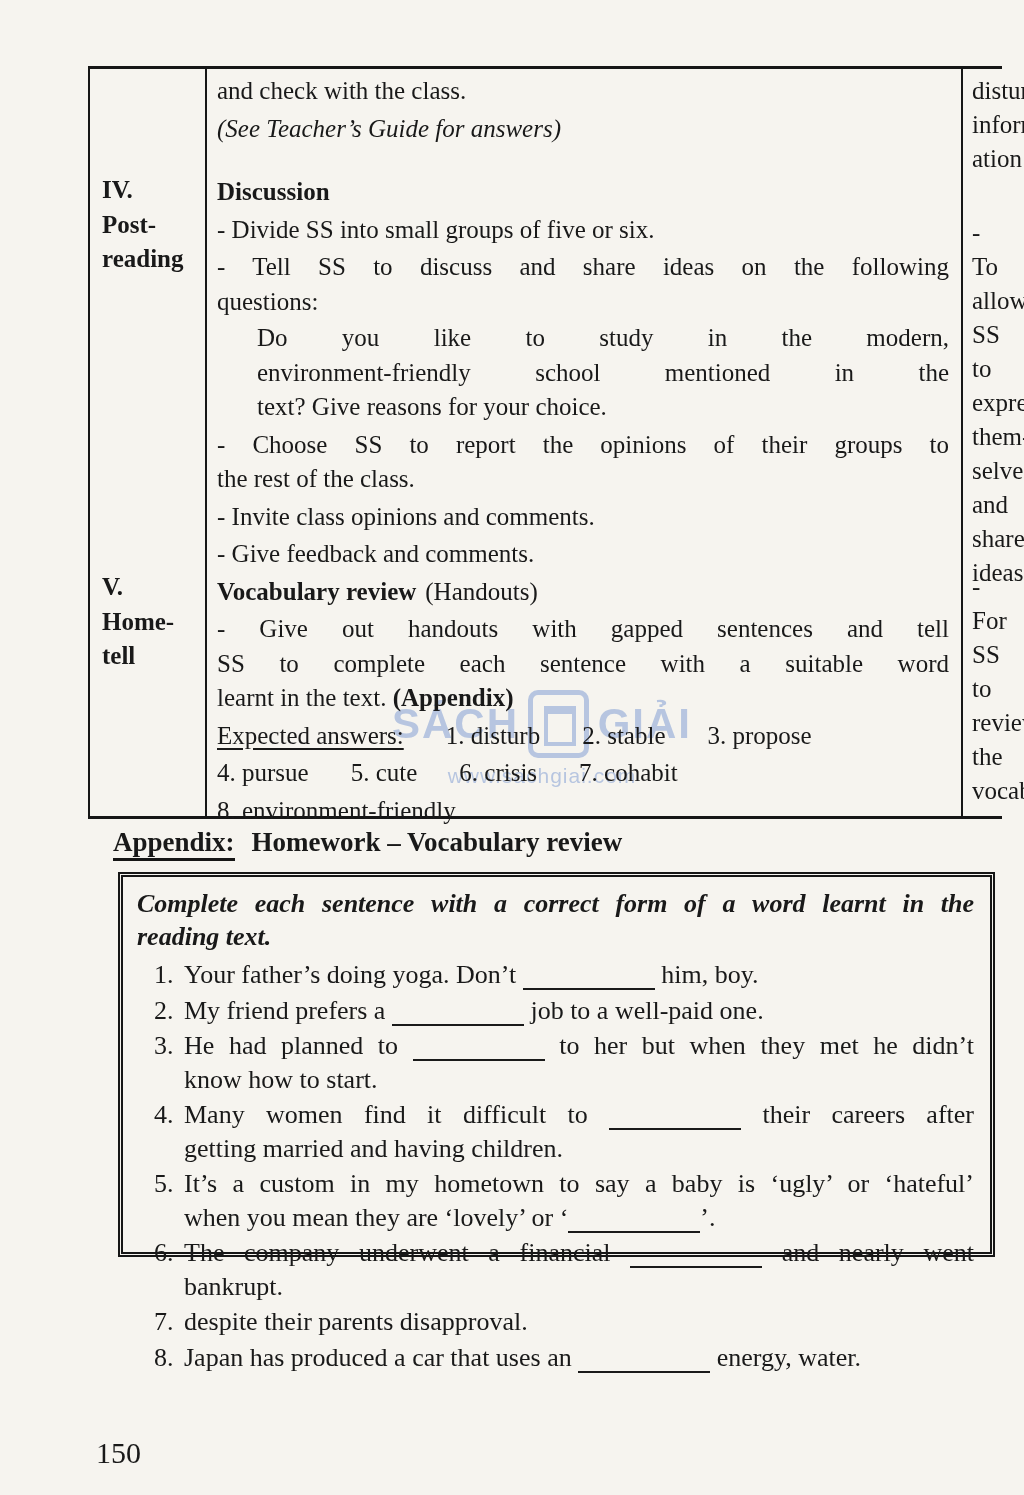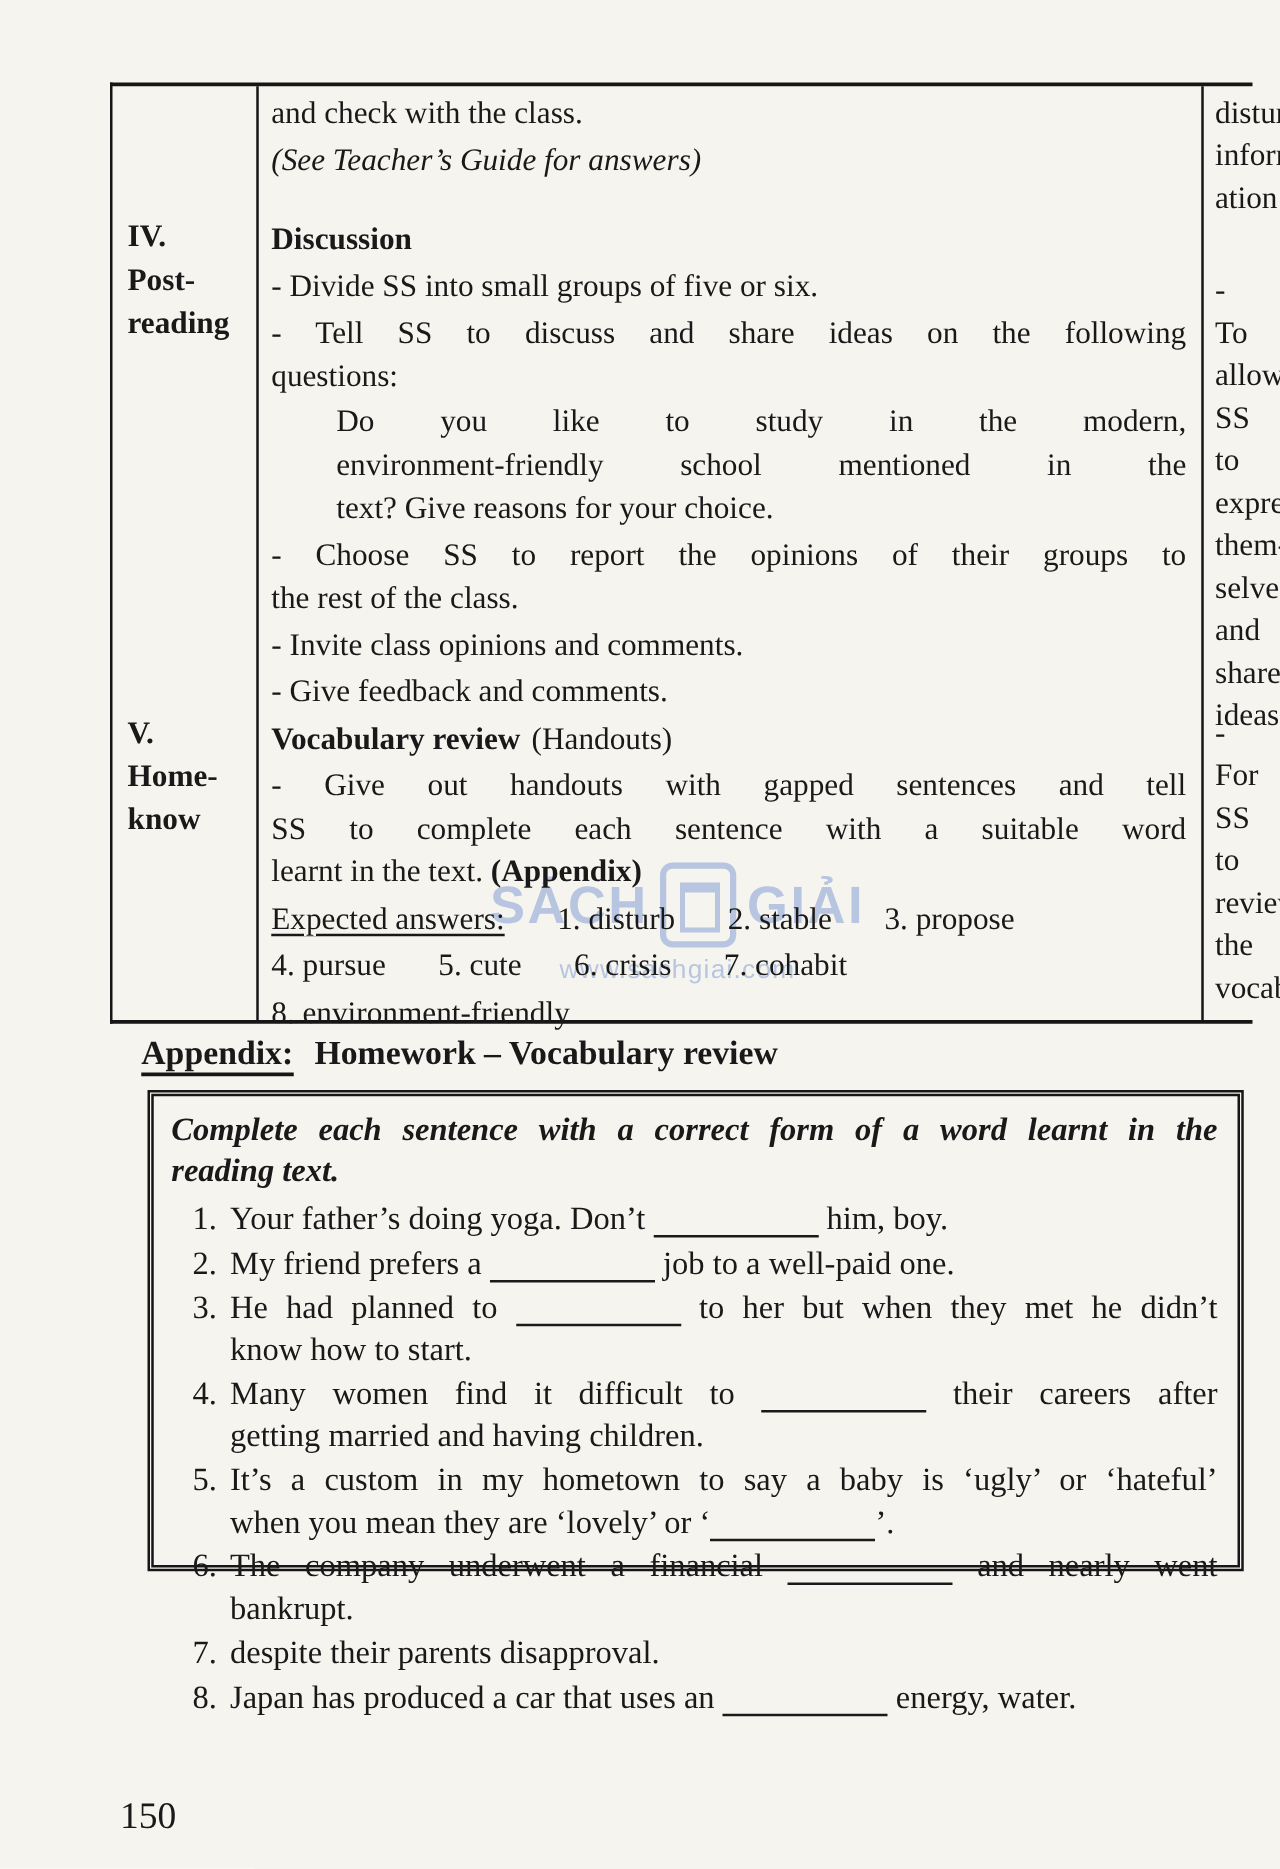--- a/index.html
+++ b/index.html
@@ -38,21 +38,21 @@
   .aim-carry{top:5px;}
   .aim-4{top:147px;}
   .aim-5{top:501px;}
   .cell-content p{margin:3px 0 0 0;}
   .cell-content .first{margin-top:0;}
   .heading{font-weight:bold;margin-top:29px !important;}
   .italic{font-style:italic;}
   .jpara{margin-top:3px;}
   .jpara > div:not(:last-child){text-align:justify;text-align-last:justify;}
   .jpara-all > div{text-align:justify;text-align-last:justify;}
-  .question{margin:2px 0 2px 52px;}
+  .question{margin:2px 0 2px 40px;}
   .vr-line{margin-top:3px;}
   .vr-head{font-weight:bold;}
   .vr-note{margin-left:9px;}
   .jl-mix{text-align:left;}
   .jl-mix b{font-weight:bold;}
   .ans-row{display:flex;gap:42px;margin-top:3px;}
   .ans-row .ul{text-decoration:underline;text-decoration-thickness:2px;text-underline-offset:4px;}
   
   .appendix-heading{position:absolute;left:113px;top:827px;font-size:27px;font-weight:bold;}
   .appendix-heading .ul{border-bottom:3px solid #161616;padding-bottom:1px;text-align:right;}
@@ -94,21 +94,21 @@
 
     <div class="col-stage">
       <div class="stage-block stage-4">
           <div>IV.</div>
           <div>Post-</div>
           <div>reading</div>
         </div>
       <div class="stage-block stage-5">
           <div>V.</div>
           <div>Home-</div>
-          <div>know</div>
+          <div>tell</div>
         </div>
     </div>
 
     <div class="col-content cell-content">
       <p class="first">and check with the class.</p>
       <p class="italic">(See Teacher’s Guide for answers)</p>
 
       <p class="heading">Discussion</p>
       <p>- Divide SS into small groups of five or six.</p>
       <div class="jpara">

